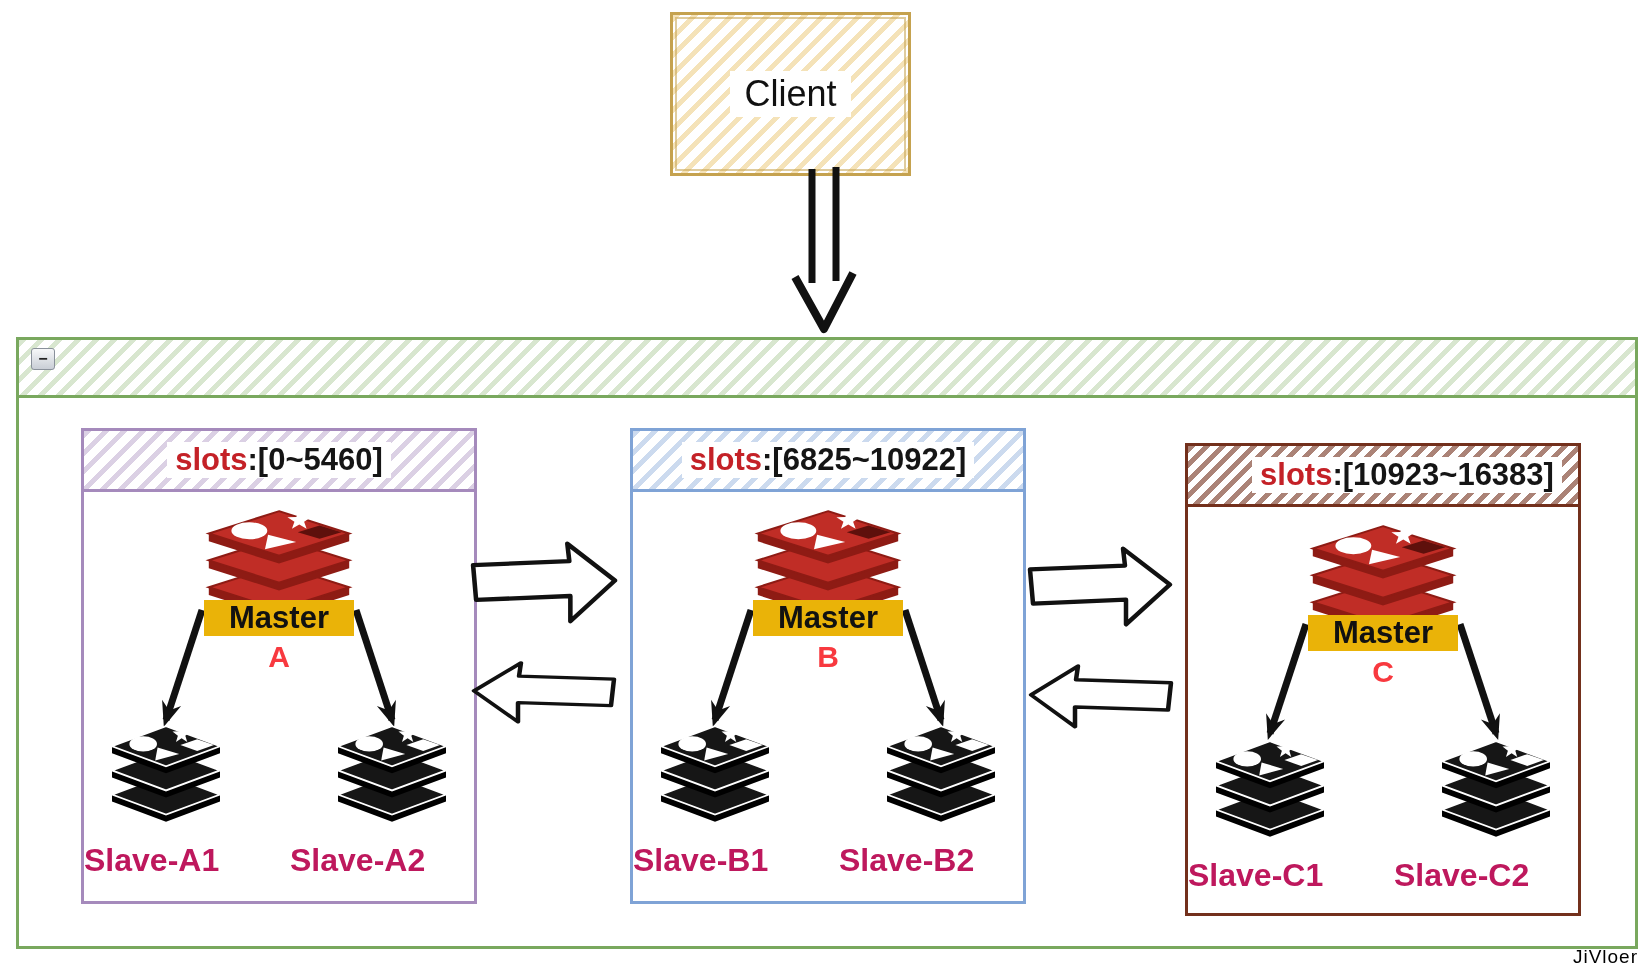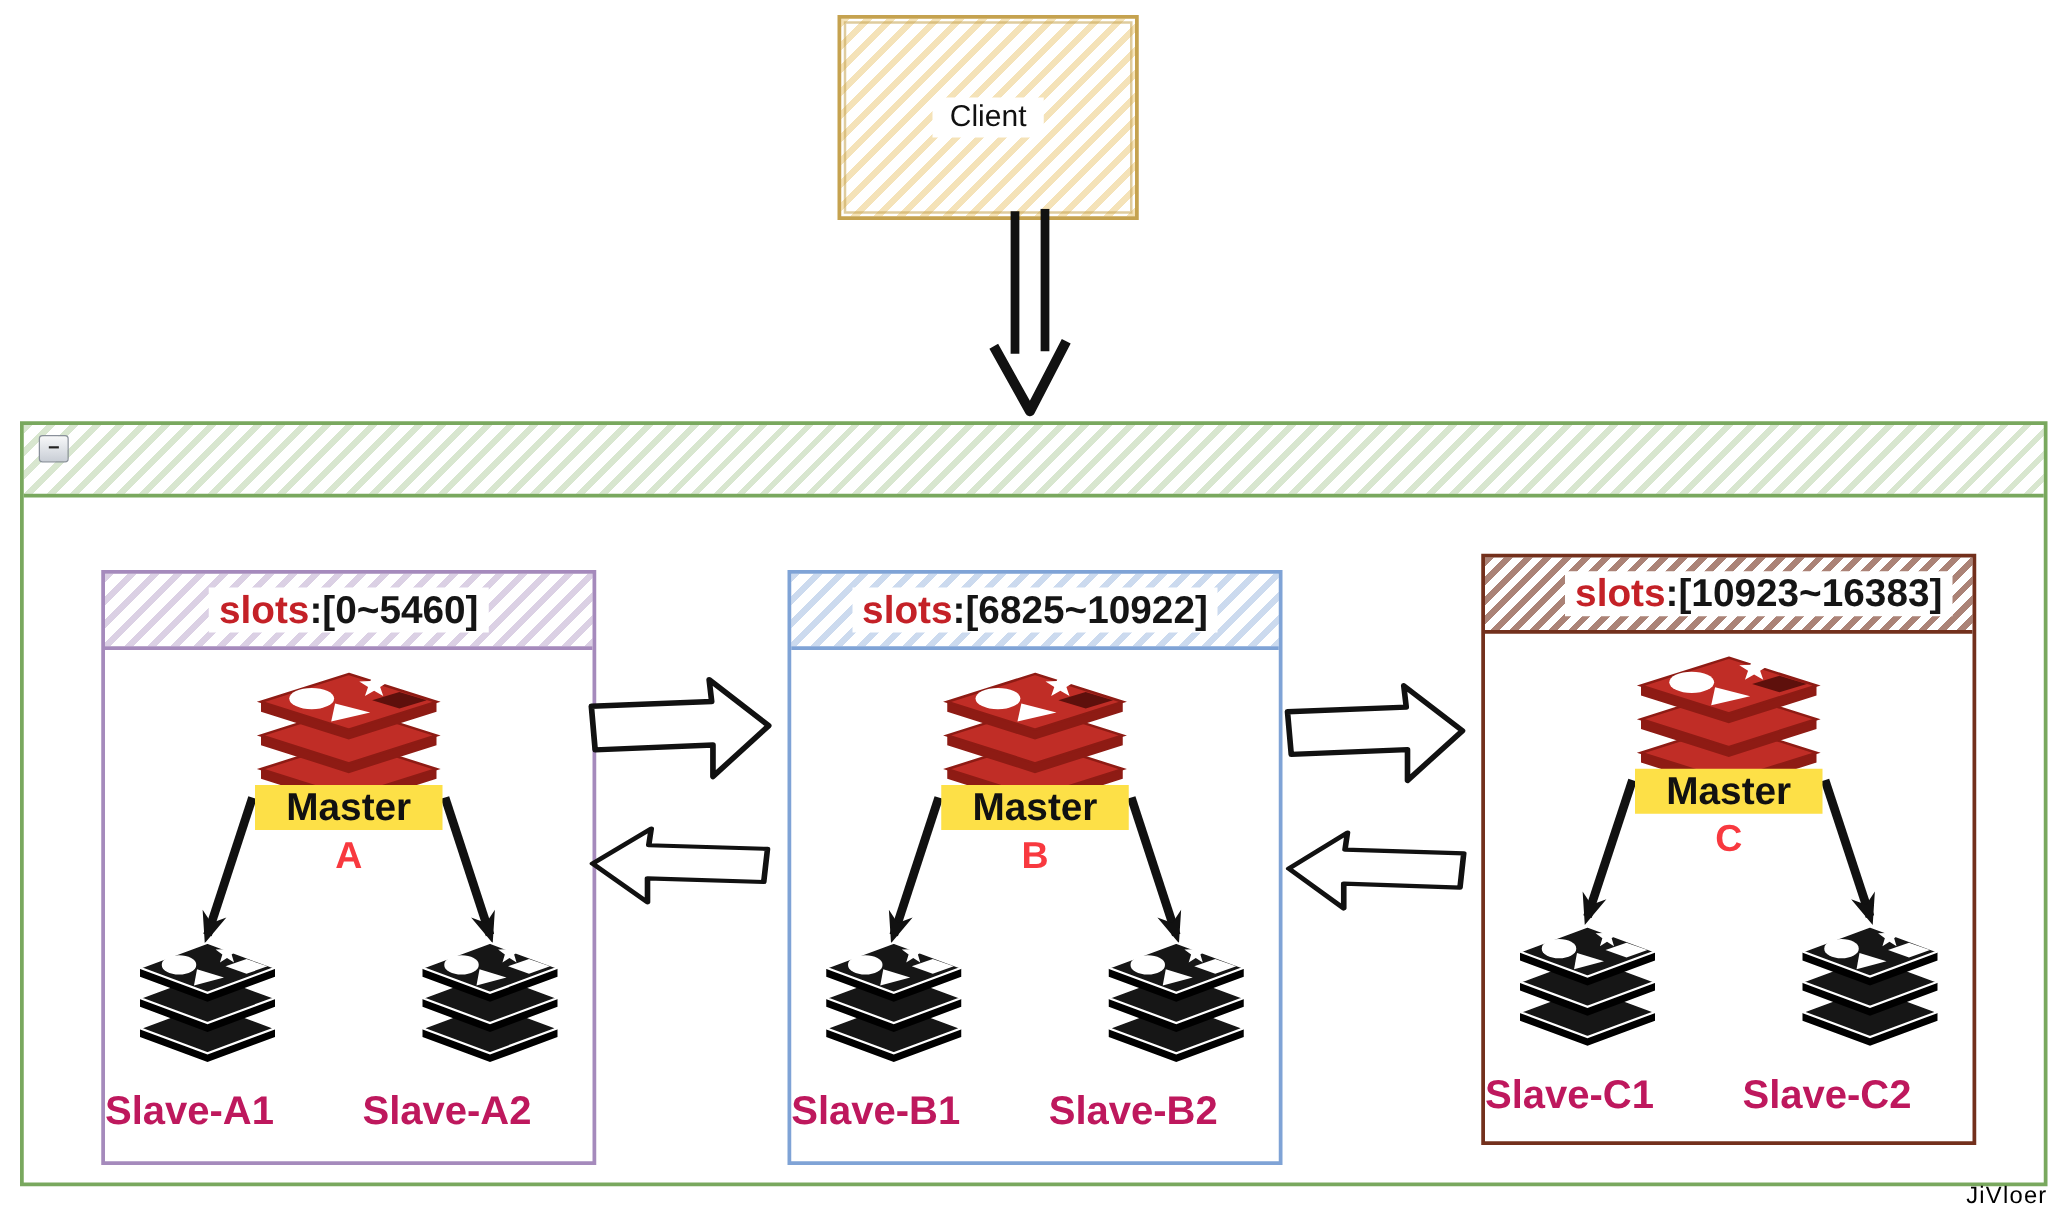--- a/index.html
+++ b/index.html
@@ -4,21 +4,21 @@
 <style>
   html,body{margin:0;padding:0;background:#fff;}
   #page{position:relative;width:1646px;height:970px;background:#fff;overflow:hidden;
         font-family:"Liberation Sans","DejaVu Sans",sans-serif;color:#111;}
 
   
   .client{position:absolute;left:670px;top:12px;width:235px;height:158px;
     border:3px solid #c5a24f;outline:2px solid rgba(197,162,79,.55);outline-offset:-7px;
     background:repeating-linear-gradient(135deg, rgba(236,203,126,.55) 0 5px, rgba(255,255,255,0) 5px 13px);
     display:flex;align-items:center;justify-content:center;}
-  .client .chip{background:#fff;padding:2px 14px;font-size:24px;}
+  .client .chip{background:#fff;padding:2px 14px;font-size:36px;}
 
   
   .arrow{position:absolute;}
   .arrow svg{width:100%;height:100%;display:block;}
   .down-arrow{left:786px;top:167px;width:76px;height:168px;}
   .ab-right{left:467px;top:536px;width:152px;height:92px;}
   .ab-left {left:470px;top:657px;width:150px;height:70px;}
   .bc-right{left:1024px;top:541px;width:150px;height:90px;}
   .bc-left {left:1027px;top:660px;width:150px;height:72px;}
 
@@ -29,21 +29,21 @@
     border-bottom:3px solid #79a85e;
     background:repeating-linear-gradient(135deg, rgba(134,178,106,.32) 0 5px, rgba(255,255,255,0) 5px 13px);
     display:flex;align-items:center;justify-content:center;}
   .cluster-titlebar .chip{background:#fff;padding:1px 14px;font-size:30px;}
   .collapse-btn{position:absolute;left:12px;top:8px;width:22px;height:20px;
     background:linear-gradient(#f7f8f9,#c9ced6);border:1px solid #8a919b;border-radius:3px;
     display:flex;align-items:center;justify-content:center;font-size:16px;font-weight:bold;
     line-height:1;color:#222;cursor:pointer;}
 
   
-  .group{position:absolute;top:116px;width:390px;height:470px;
+  .group{position:absolute;top:88px;width:390px;height:470px;
     border:3px solid var(--accent,#999);background:#fff;}
   .group-a{left:62px;}
   .group-b{left:611px;}
   .group-c{left:1166px;top:103px;height:467px;}
   .group-header{position:absolute;left:0;top:0;right:0;height:58px;
     border-bottom:3px solid var(--accent,#999);
     display:flex;align-items:center;justify-content:center;}
   .hatch-purple{background:repeating-linear-gradient(135deg, rgba(165,138,188,.40) 0 5px, rgba(255,255,255,0) 5px 13px);}
   .hatch-blue  {background:repeating-linear-gradient(135deg, rgba(127,163,214,.40) 0 5px, rgba(255,255,255,0) 5px 13px);}
   .hatch-brown {background:repeating-linear-gradient(135deg, rgba(115,48,28,.60) 0 5px, rgba(255,255,255,0) 5px 11px);padding-left:48px;}
@@ -56,21 +56,21 @@
   .connectors svg{width:100%;height:100%;display:block;}
 
   .redis-logo{position:absolute;}
   .redis-logo svg{width:100%;height:100%;display:block;}
   .master-logo{left:calc(50% - 78px);top:10px;width:156px;height:118px;}
   .slave-logo{width:120px;height:106px;top:226px;}
   .slave-1{left:22px;}
   .slave-2{right:22px;}
 
   .master-label{position:absolute;left:calc(50% - 75px);top:108px;width:150px;
-    text-align:center;font-size:31px;font-weight:bold;color:#111;background:#fde047;line-height:1.15;}
+    text-align:center;font-size:31px;font-weight:bold;color:#111;background:#eab308;line-height:1.15;}
   .master-id{position:absolute;left:calc(50% - 40px);top:148px;width:80px;
     text-align:center;font-size:30px;font-weight:bold;color:#f8393f;line-height:1.15;}
 
   .slave-label{position:absolute;top:350px;width:184px;text-align:left;
     font-size:32px;font-weight:bold;color:#be185d;white-space:nowrap;}
   .slave-label.sl1{left:0;}
   .slave-label.sl2{right:0;}
 
   .watermark{position:absolute;right:8px;bottom:2px;font-size:19px;color:#000000;
     letter-spacing:1px;}

